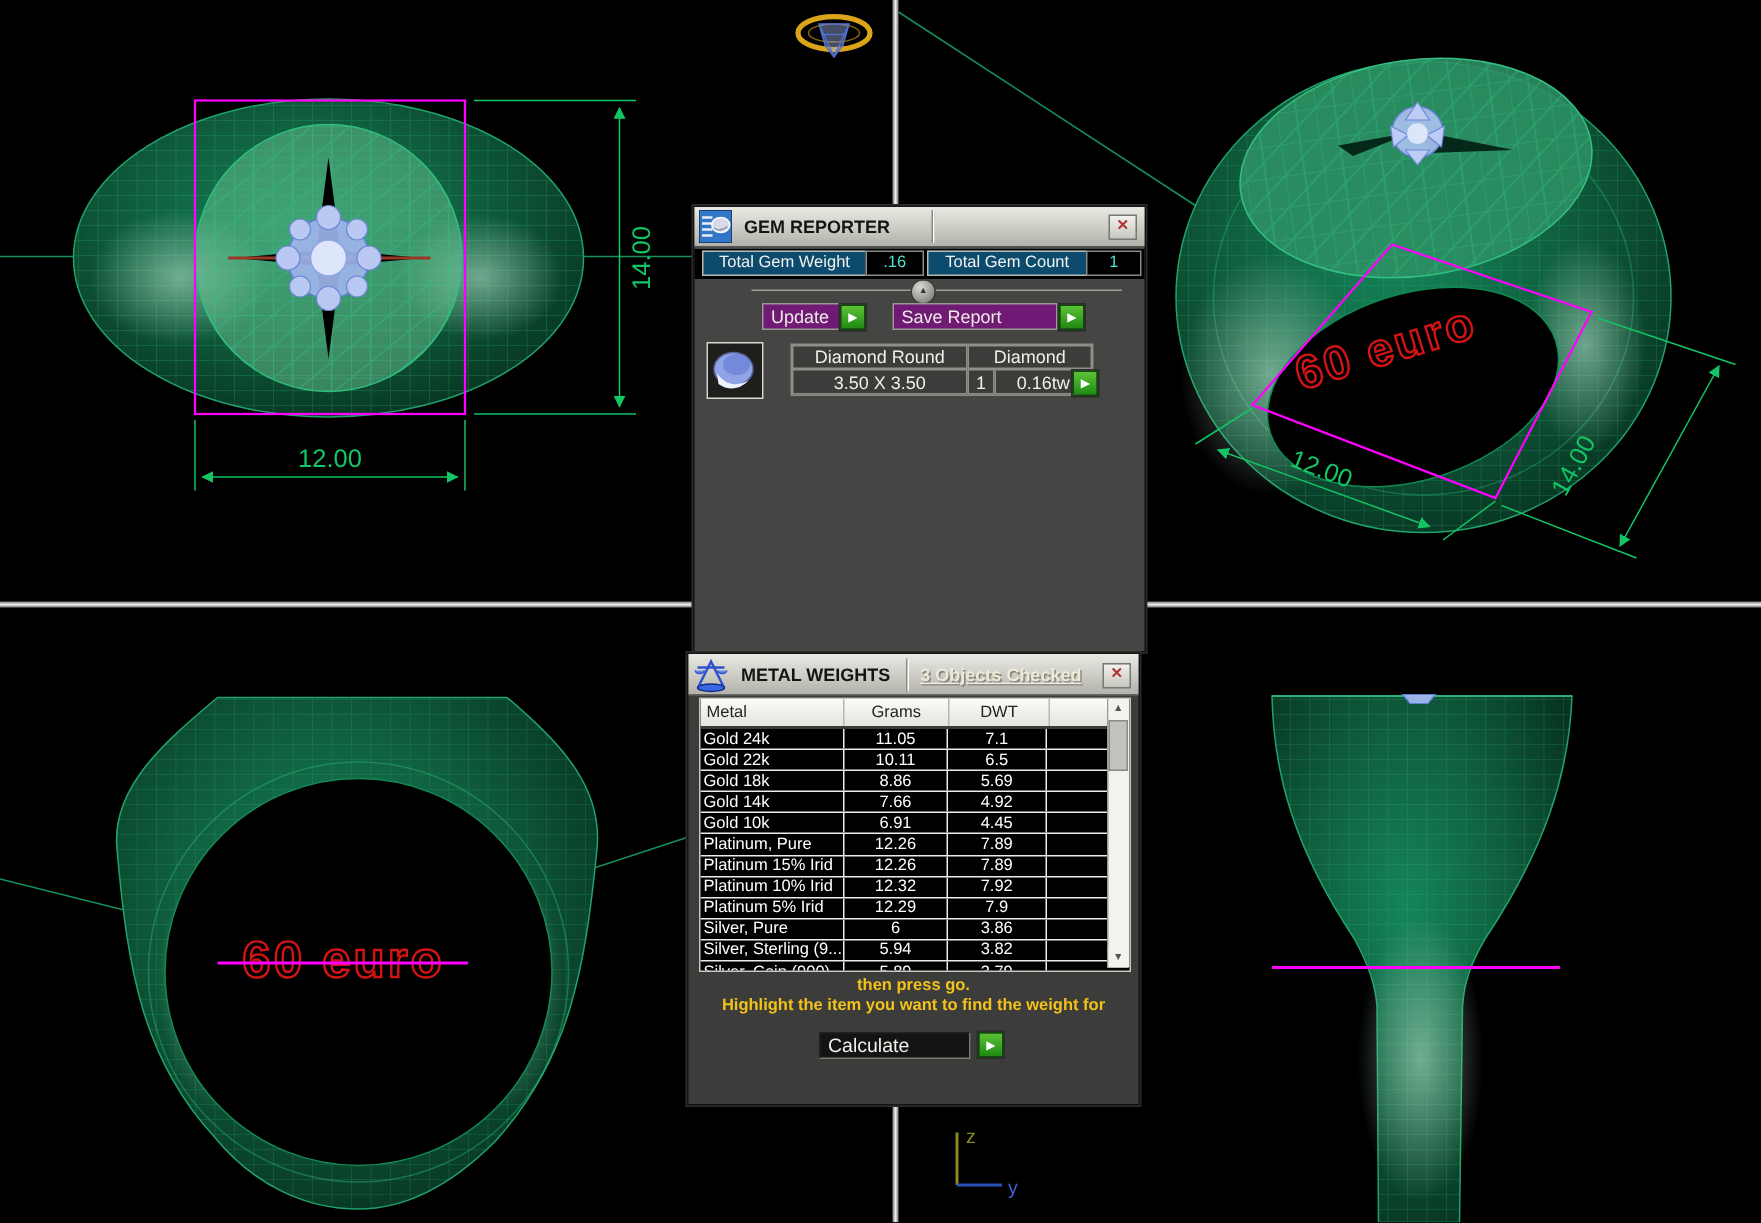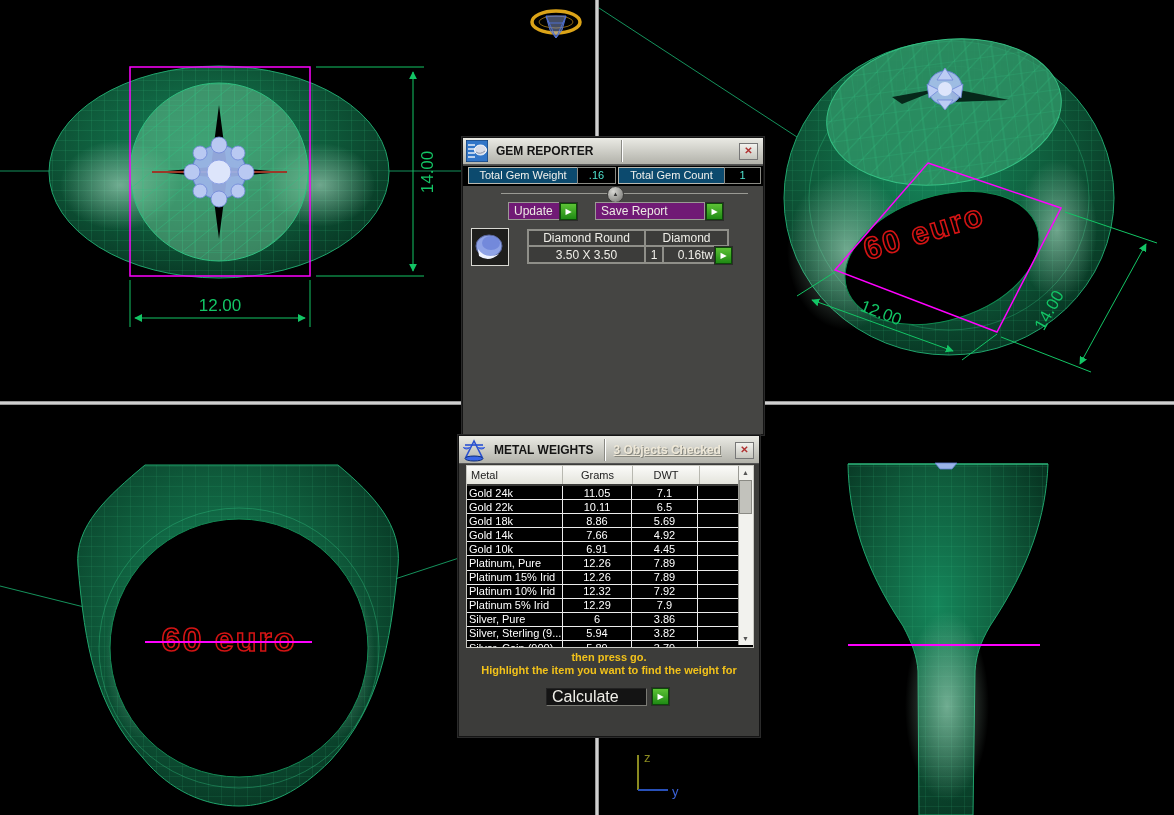--- a/index.html
+++ b/index.html
@@ -69,21 +69,21 @@
   .mw-scroll{position:absolute;right:0;top:0;width:14px;height:179px;background:#f2f2ee;
              border-left:1px solid #9a9a94;}
   .sc-btn{position:absolute;left:0;width:13px;height:13px;background:#f2f2ee;
           color:#555;font-size:7px;text-align:center;line-height:13px;}
   .sc-thumb{position:absolute;left:0;top:14px;width:13px;height:34px;background:#c2c2bc;
             border:1px solid #8a8a84;box-sizing:border-box;}
   .mw-note{position:absolute;left:0;top:215px;width:300px;text-align:center;
            color:#f2c21a;font-size:11px;font-weight:bold;line-height:13px;}
   .calc-box{position:absolute;left:87px;top:252px;width:94px;height:16px;background:#141414;
             border:1px solid #7a7a74;border-top-color:#222;border-left-color:#222;
-            color:#f0efe9;font-size:16px;line-height:16px;padding-left:5px;}
+            color:#f0efe9;font-size:13px;line-height:16px;padding-left:5px;}
 
   svg text{font-family:"Liberation Sans",sans-serif;}
   .dim-t{fill:#13c565;font-size:17px;}
   .engrave{fill:none;stroke:#d41414;stroke-width:1.6px;font-weight:bold;letter-spacing:2px;}
 </style>
 </head>
 <body>
 
 <div id="screen">
 

